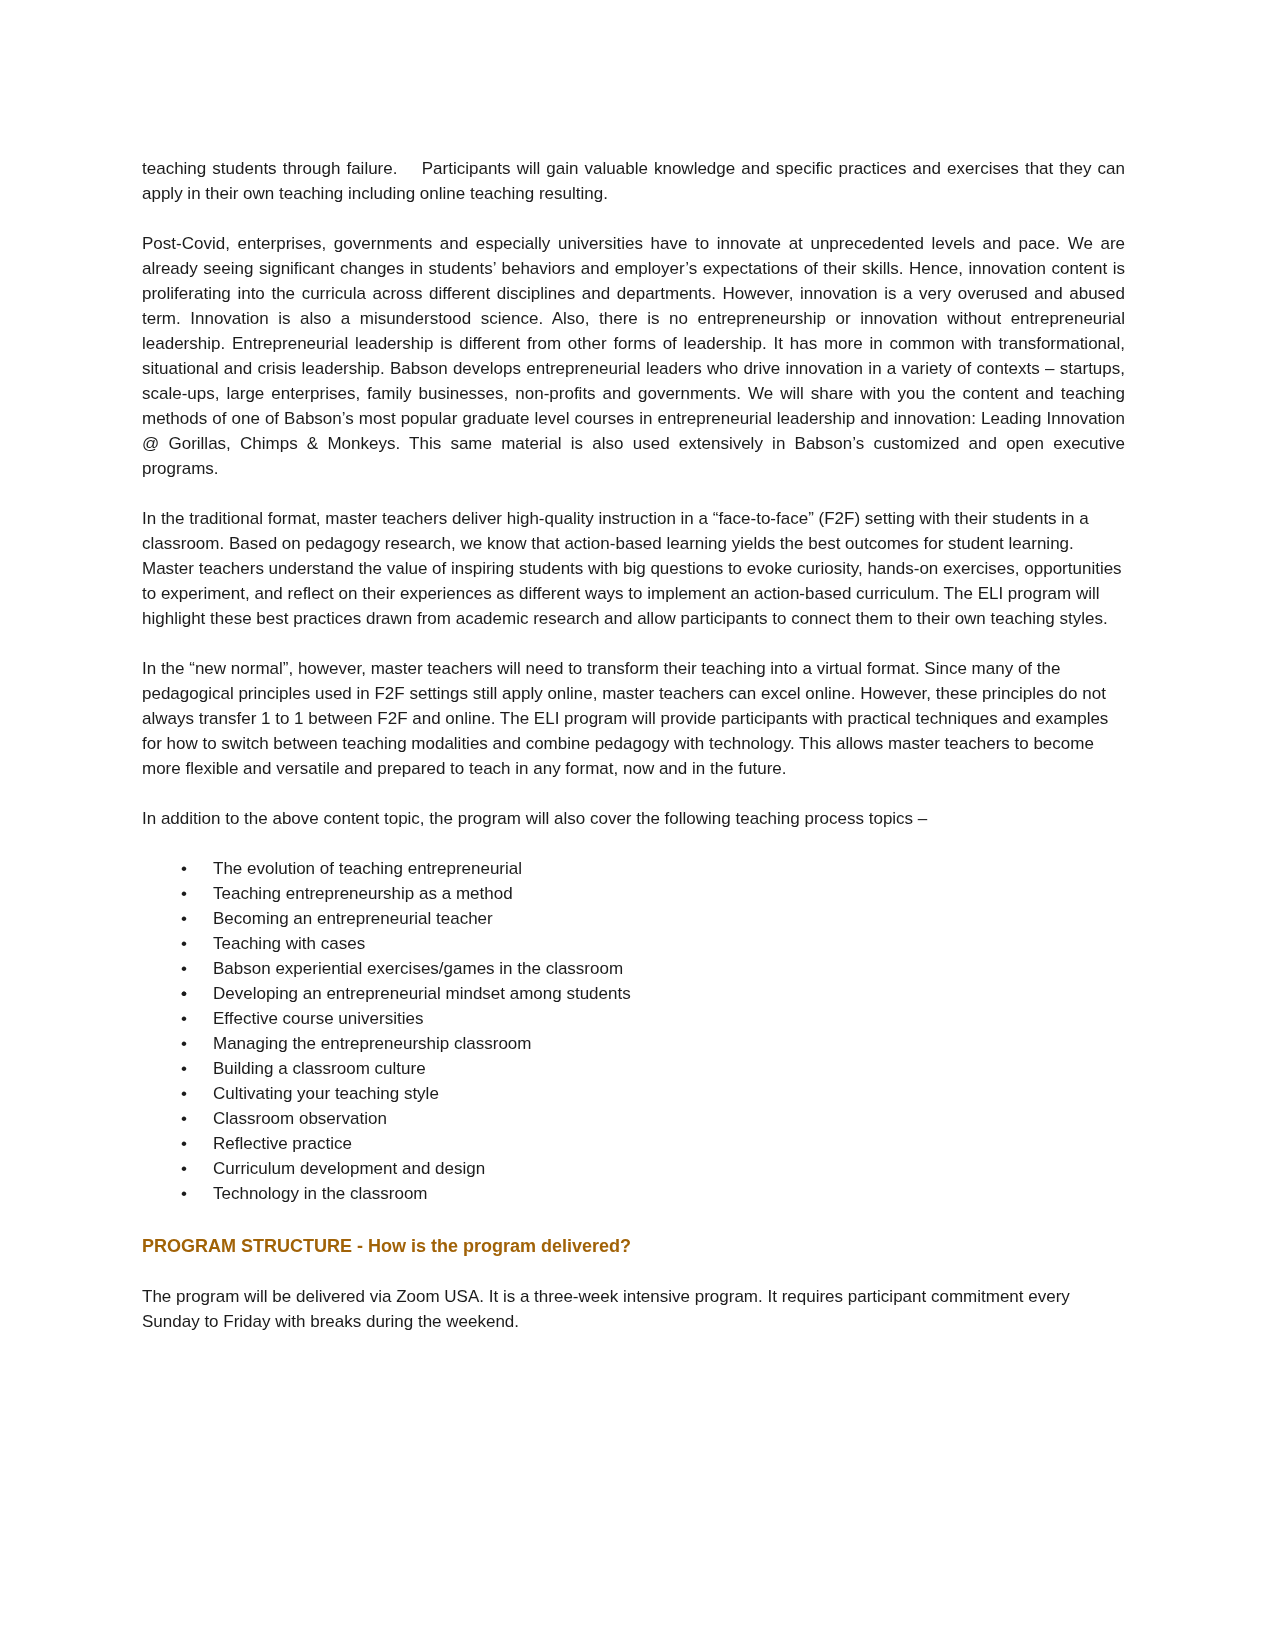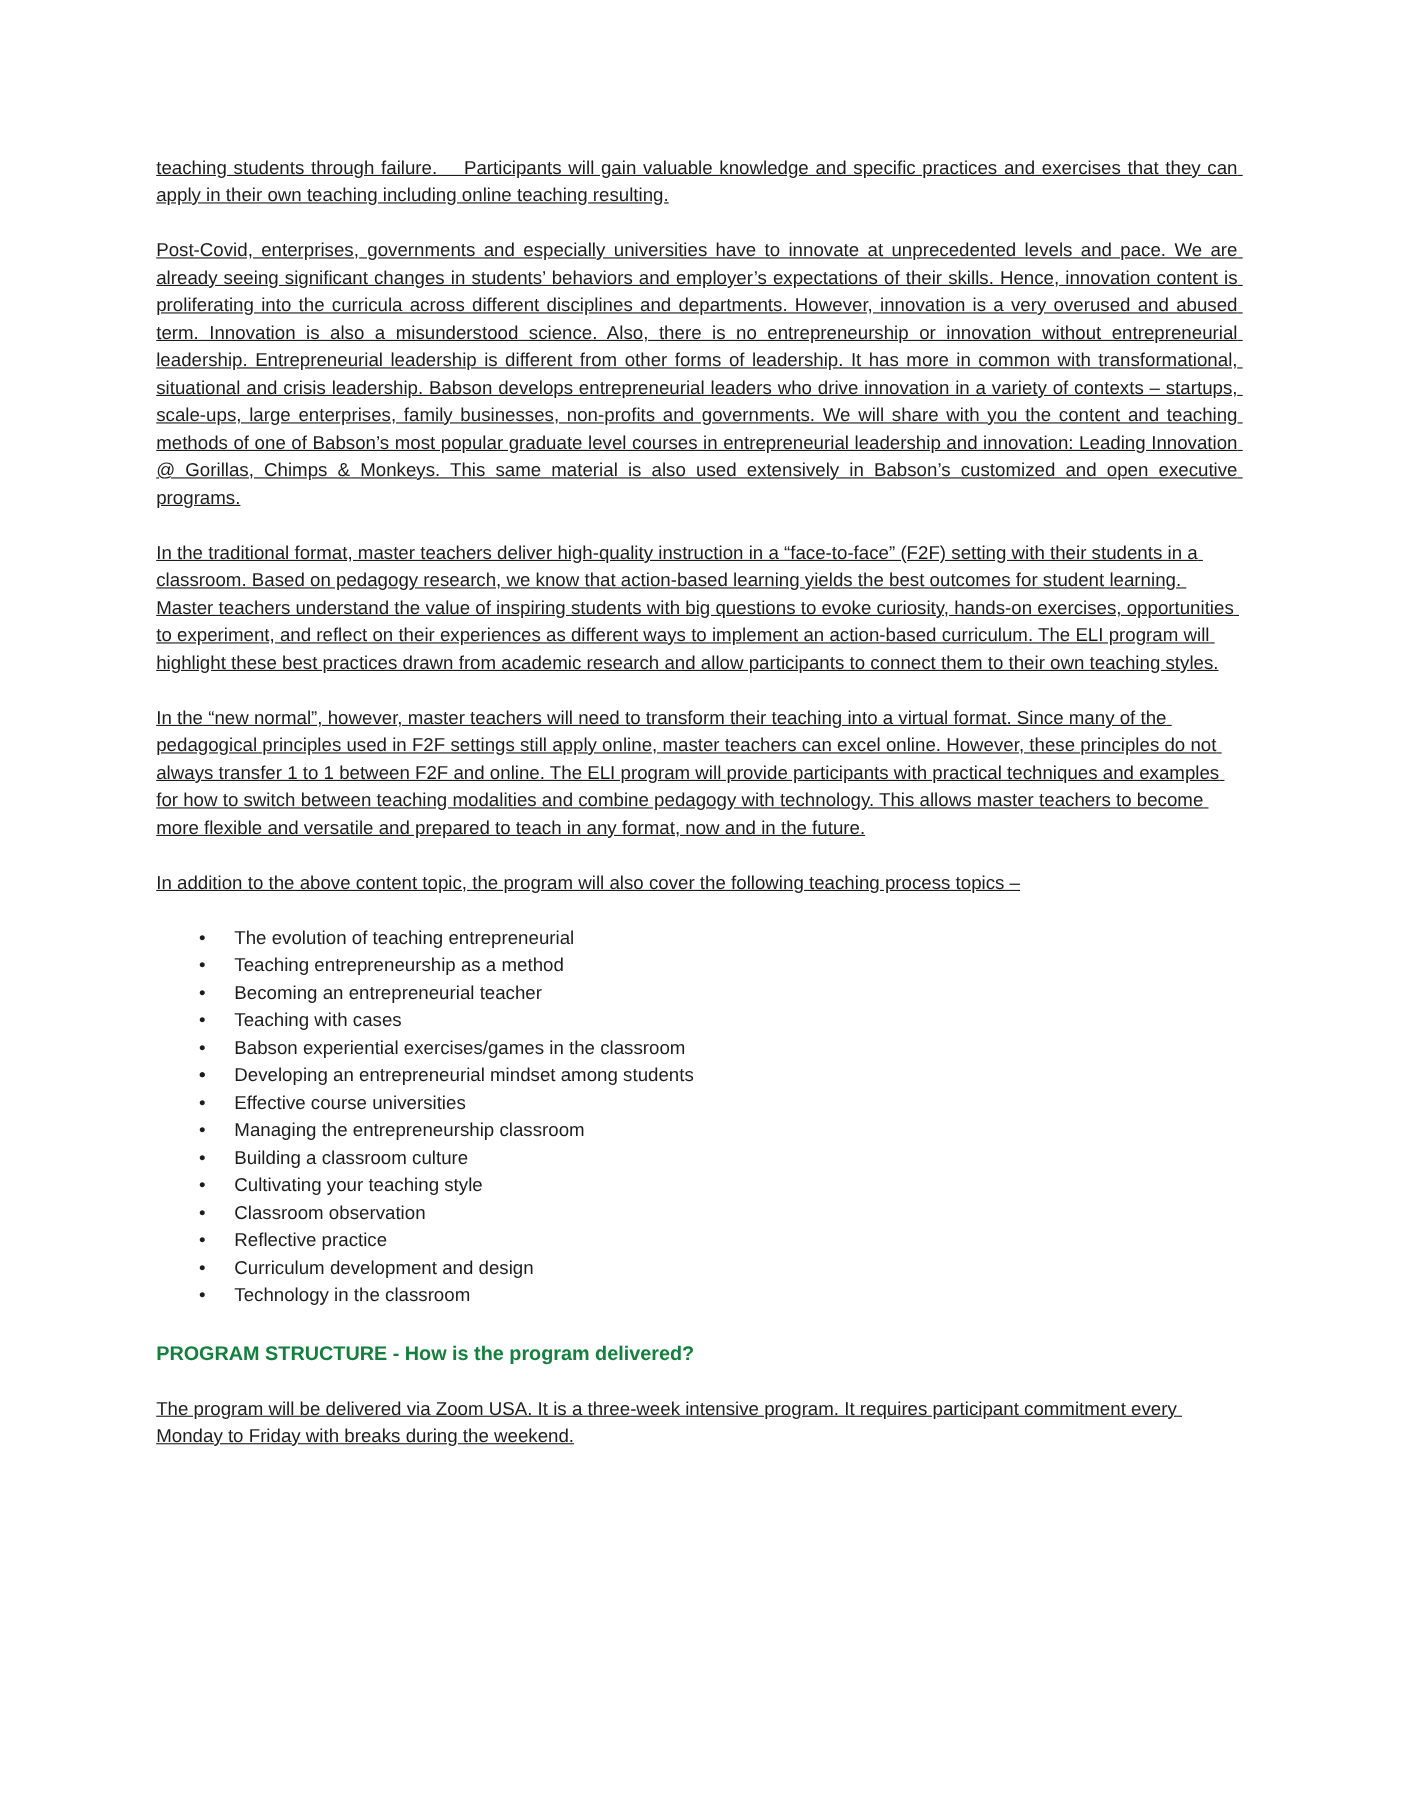--- a/index.html
+++ b/index.html
@@ -18,23 +18,22 @@
   }
   .content {
     position: absolute;
     left: 142px;
     top: 140px;
     width: 983px;
     font-size: 17px;
     line-height: 25px;
   }
   .para {
-    margin: 0 0 25px 0;
+    margin: 16px 0 25px 0;
     white-space: pre-wrap;
-    text-decoration: underline;
   }
   .justify {
     text-align: justify;
   }
   .topics-list {
     list-style: none;
     margin: 0 0 25px 0;
     padding: 0;
   }
   .topics-list li {
@@ -44,21 +43,21 @@
   }
   .topics-list .marker {
     position: absolute;
     left: 39px;
     top: 0;
   }
   .section-heading {
     font-size: 18px;
     line-height: 25px;
     font-weight: 700;
-    color: #15803d;
+    color: #a16207;
     margin: 28px 0 25px 0;
   }
 </style>
 </head>
 <body>
 
 <div class="page">
   <section class="content">
 
     <p class="para justify">teaching students through failure.    Participants will gain valuable knowledge and specific practices and exercises that they can apply in their own teaching including online teaching resulting.</p>
@@ -128,16 +127,16 @@
         <span>Curriculum development and design</span>
       </li>
       <li>
         <span class="marker">•</span>
         <span>Technology in the classroom</span>
       </li>
     </ul>
 
     <h2 class="section-heading">PROGRAM STRUCTURE - How is the program delivered?</h2>
 
-    <p class="para">The program will be delivered via Zoom USA. It is a three-week intensive program. It requires participant commitment every Monday to Friday with breaks during the weekend.</p>
+    <p class="para">The program will be delivered via Zoom USA. It is a three-week intensive program. It requires participant commitment every Sunday to Friday with breaks during the weekend.</p>
 
   </section>
 </div>
 
 </body></html>

